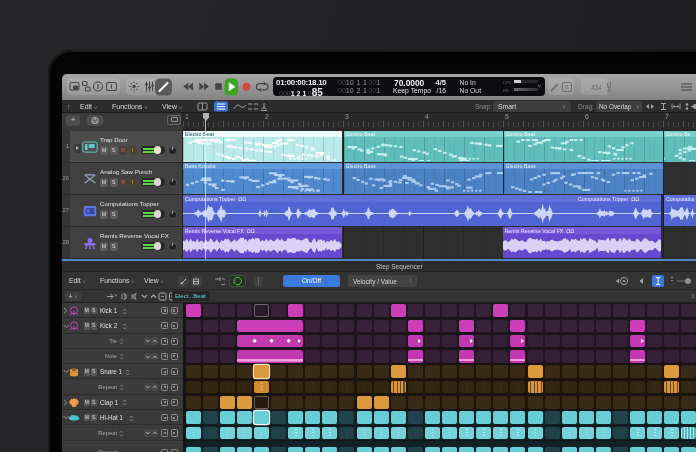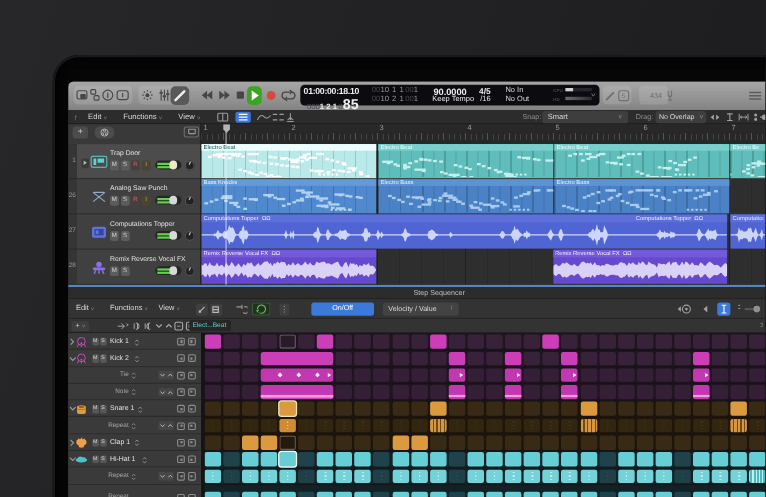--- a/index.html
+++ b/index.html
@@ -51,24 +51,24 @@
         <rect x="162.5" y="4.5" width="13.5" height="17" rx="4.5" fill="#3da322"></rect>
         <path d="M166.8 8.3 l6.5 4.5 -6.5 4.5 z" fill="#fff"></path>
         <circle cx="184.5" cy="12.8" r="4" fill="#d64a3c"></circle>
         <g fill="none" stroke="#464646" stroke-width="1.25">
           <path d="M197.5 9.7 h5.5 a3.1 3.1 0 0 1 0 6.2 h-5.5 a3.1 3.1 0 0 1 0 -6.2 z"></path>
           <path d="M201.5 7.8 l2 1.9 l-2 1.9 M199 14 l-2 1.9 l2 1.9" stroke-width="1" fill="none"></path>
         </g>
       </svg>
       <div class="ab" style="left:210.5px;top:3.5px;width:272.5px;height:19px;border-radius:4px;background:#0c0c10;"></div>
       <div class="tx" style="left:214px;top:4.5px;width:60px;height:9px;font-size:7.9px;font-weight:bold;color:#f2f2f4;letter-spacing:-0.25px;">01:00:00:18.10</div>
-      <div class="tx" style="left:217px;top:13px;font-size:7px;color:#4a4a55;">000<span style="color:#eee;font-weight:bold;">1  2  1 </span>0<span style="color:#eee;font-weight:bold;font-size:13px;">85</span></div>
+      <div class="tx" style="left:217px;top:13px;font-size:7px;color:#4a4a55;">000<span style="color:#eee;font-weight:bold;">1  2  1 </span>0<span style="color:#eee;font-weight:bold;font-size:10px;">85</span></div>
       <div class="tx" style="left:276px;top:5px;font-size:7px;color:#44444e;">00<span style="color:#999;">10  1  1 </span>00<span style="color:#999;">1</span></div>
       <div class="tx" style="left:276px;top:13px;font-size:7px;color:#44444e;">00<span style="color:#999;">10  2  1 </span>00<span style="color:#999;">1</span></div>
-      <div class="tx" style="left:332px;top:4.5px;width:34px;font-size:8.4px;font-weight:bold;color:#f0f0f2;">90.0000</div>
+      <div class="tx" style="left:332px;top:4.5px;width:34px;font-size:8.4px;font-weight:bold;color:#f0f0f2;">70.0000</div>
       <div class="tx" style="left:331px;top:13.5px;font-size:6.8px;color:#e8e8ea;">Keep Tempo</div>
       <div class="tx" style="left:373.5px;top:4.5px;font-size:7.6px;font-weight:bold;color:#ededf0;">4/5</div>
       <div class="tx" style="left:374.5px;top:13.5px;font-size:6.8px;color:#e8e8ea;">/16</div>
       <div class="tx" style="left:397.5px;top:5px;font-size:6.8px;color:#d8d8dc;">No In</div>
       <div class="tx" style="left:397.5px;top:13.5px;font-size:6.8px;color:#d8d8dc;">No Out</div>
       <div class="tx" style="left:441px;top:6.5px;font-size:4px;color:#66666e;">CPU</div>
       <div class="ab" style="left:452px;top:6.5px;width:24px;height:3px;background:#26262c;"></div>
       <div class="ab" style="left:452px;top:6.5px;width:7px;height:3px;background:#cfcfd4;"></div>
       <div class="tx" style="left:441px;top:14px;font-size:4px;color:#66666e;">HD</div>
       <div class="ab" style="left:452px;top:14px;width:24px;height:3px;background:linear-gradient(90deg,#6a6a72,#2a2a30);"></div>

